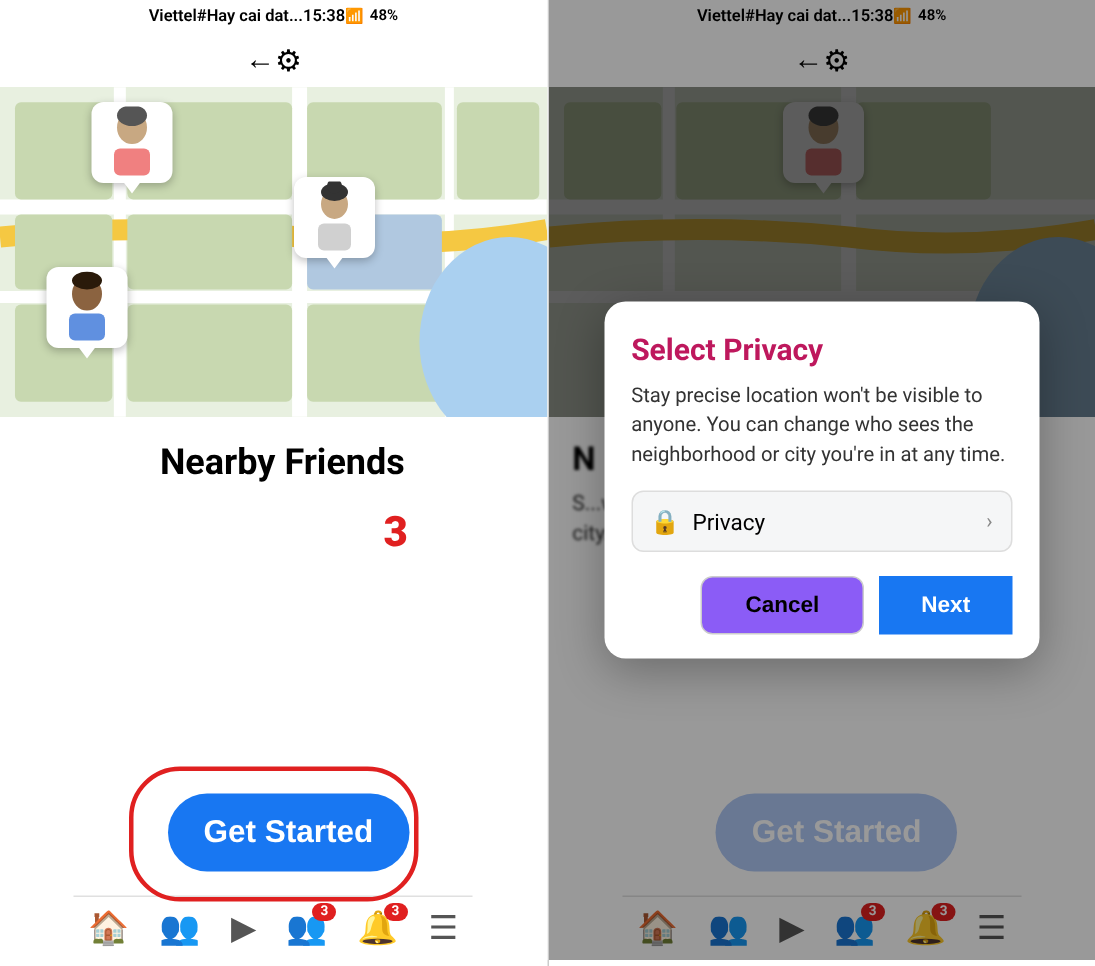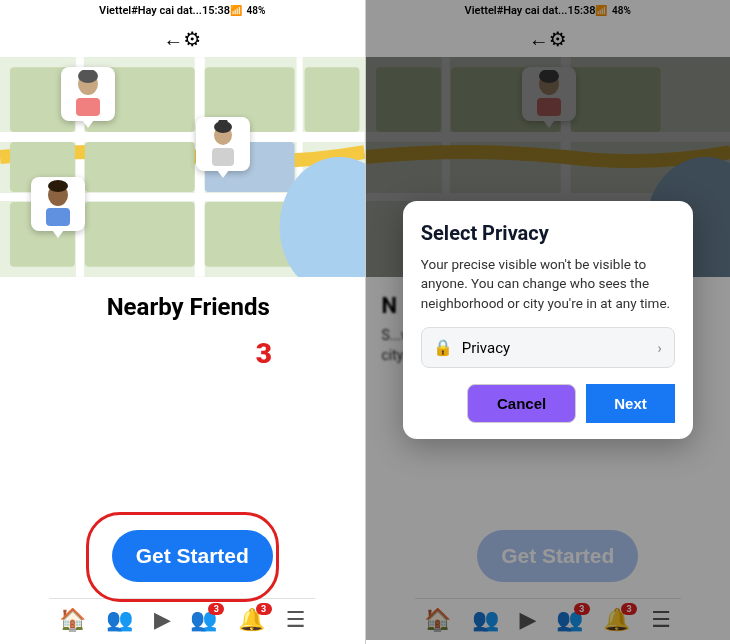--- a/index.html
+++ b/index.html
@@ -220,21 +220,21 @@
     .modal-box {
       background: #fff;
       border-radius: 14px;
       width: 290px;
       padding: 20px 18px 16px 18px;
       box-shadow: 0 8px 32px rgba(0,0,0,0.3);
     }
     .modal-title {
       font-size: 20px;
       font-weight: 700;
-      color: #0f172a;
+      color: #be185d;
       margin-bottom: 10px;
     }
     .modal-desc {
       font-size: 13.5px;
       color: #333;
       line-height: 1.45;
       margin-bottom: 14px;
     }
     .modal-share-label {
       font-size: 14px;
@@ -489,21 +489,21 @@
       <span class="nav-badge">3</span>
     </div>
     <div class="nav-item">
       <span class="nav-icon">☰</span>
     </div>
   </div>
 
   <div class="modal-overlay">
     <div class="modal-box">
       <h2 class="modal-title">Select Privacy</h2>
-      <p class="modal-desc">Your precise visible won't be visible to anyone. You can change who sees the neighborhood or city you're in at any time.</p>
+      <p class="modal-desc">Stay precise location won't be visible to anyone. You can change who sees the neighborhood or city you're in at any time.</p>
       <div class="modal-select-row">
         <div class="modal-select-left">
           <span class="lock-icon">🔒</span>
           <span>Privacy</span>
         </div>
         <span class="chevron-right">›</span>
       </div>
       <div class="modal-actions">
         <button class="modal-cancel-btn">Cancel</button>
         <button class="modal-next-btn">Next</button>

